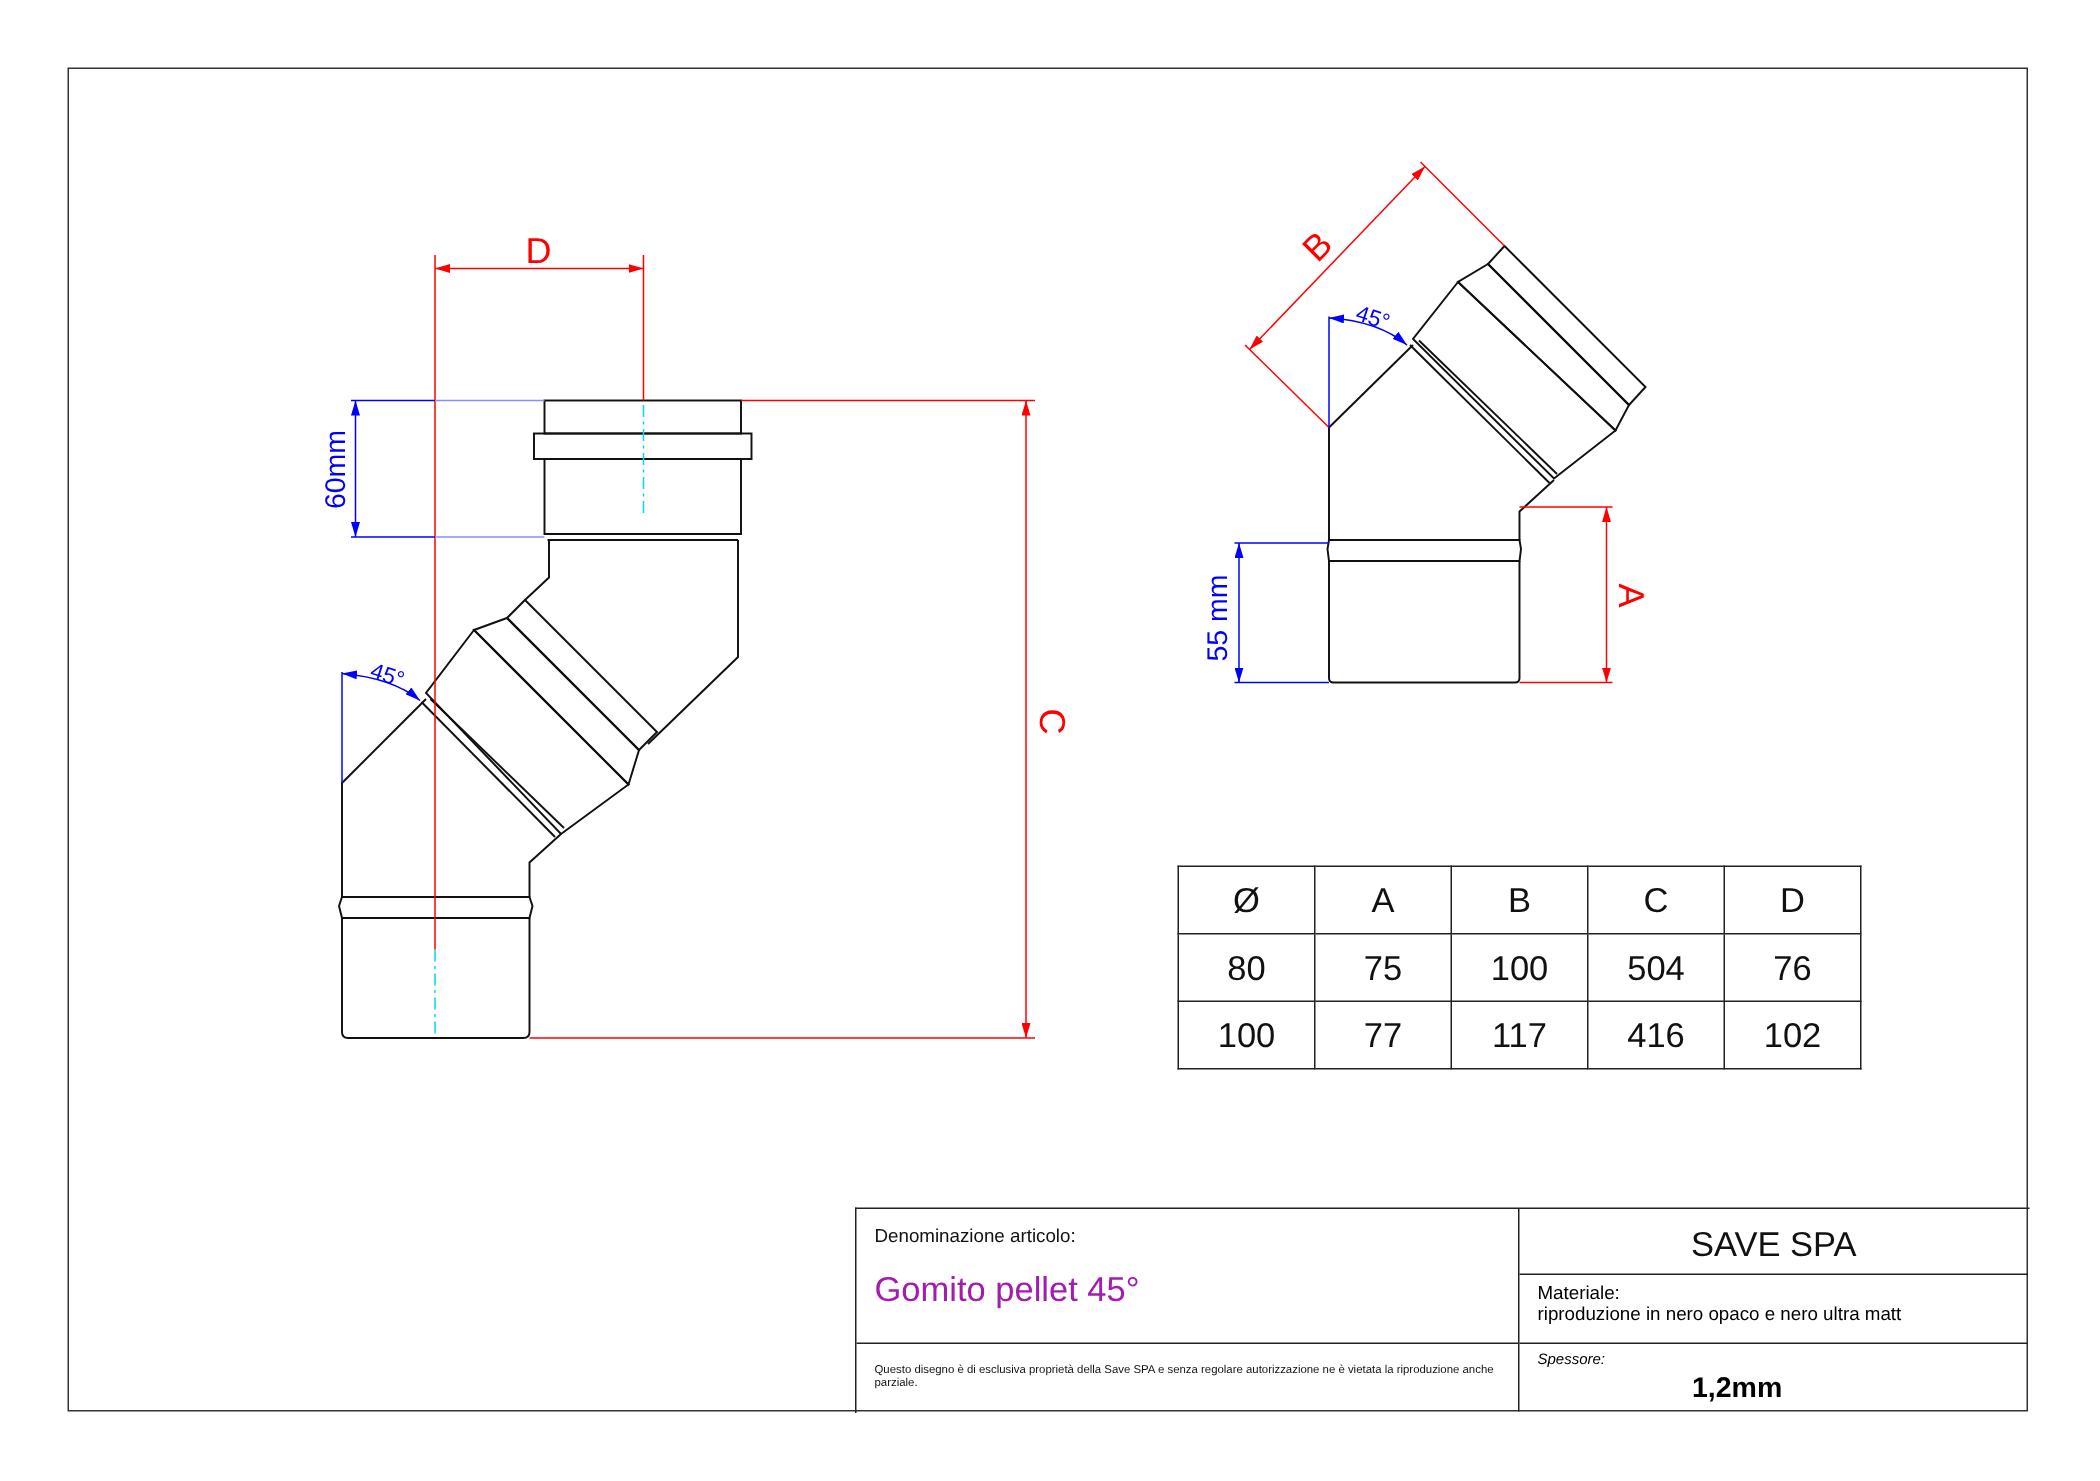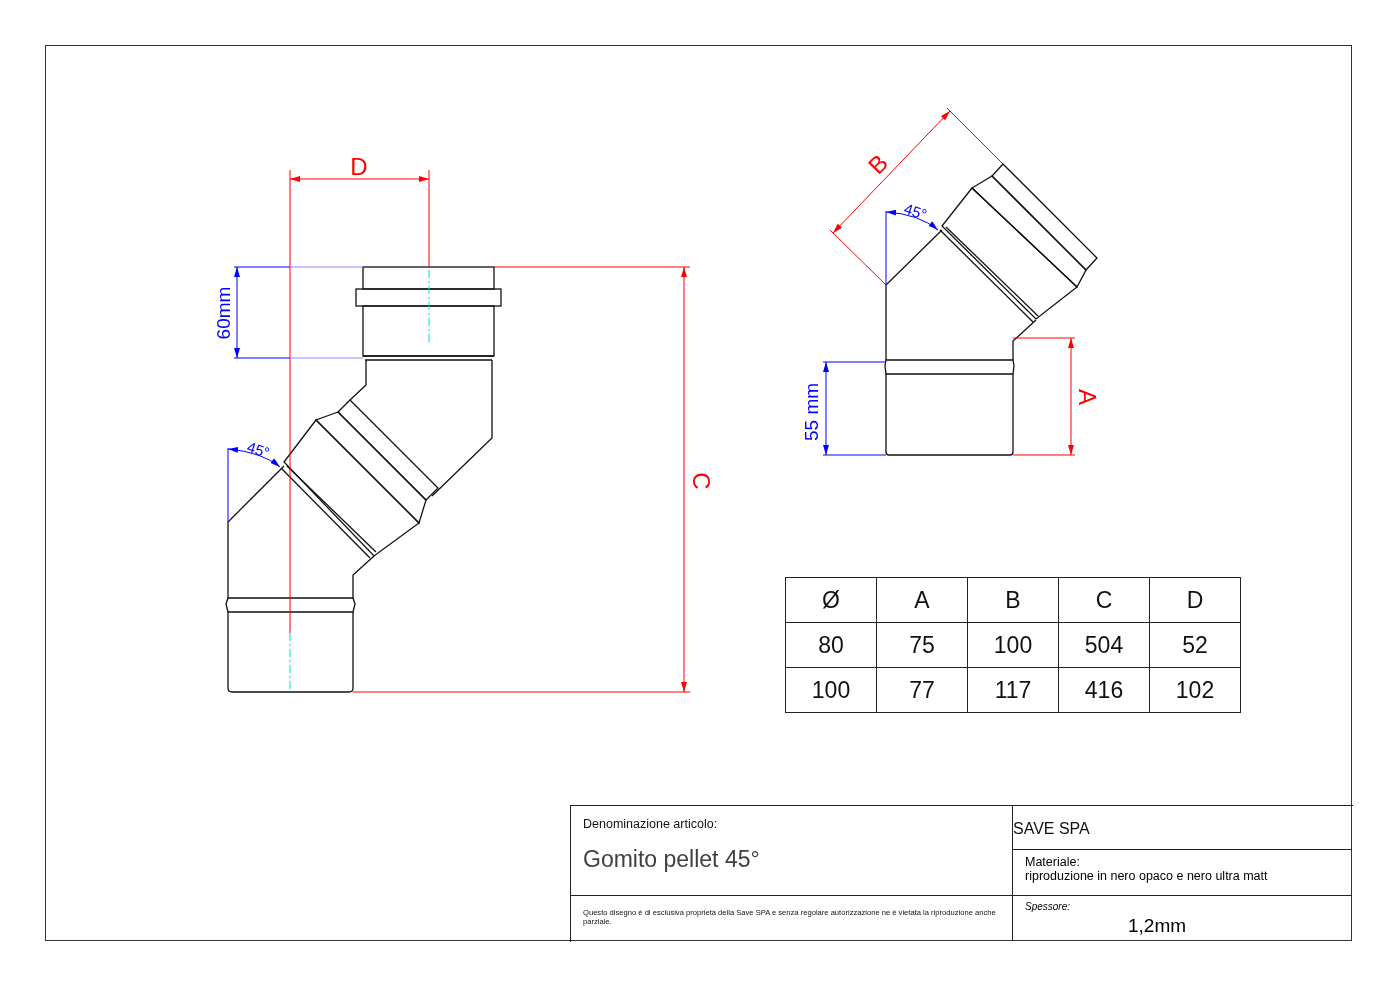--- a/index.html
+++ b/index.html
@@ -3,30 +3,30 @@
 <meta charset="utf-8">
 <style>
   html, body { margin:0; padding:0; background:#ffffff; }
   body { width:1400px; height:987px; position:relative; overflow:hidden; font-family:"Liberation Sans", sans-serif; }
   #sheet { position:absolute; left:0; top:0; }
   .frame { position:absolute; left:45px; top:45px; width:1307px; height:896px; border:1.5px solid #333; box-sizing:border-box; }
   .tb { position:absolute; left:570px; top:805px; width:783px; height:137px; border-top:1.5px solid #222; border-left:1.5px solid #222; box-sizing:border-box; }
   .tb-left { position:absolute; left:0; top:0; width:442px; height:135px; border-right:1.5px solid #222; box-sizing:border-box; }
   .tb-left .row1 { position:absolute; left:0; top:0; width:100%; height:90px; border-bottom:1.5px solid #222; box-sizing:border-box; }
   .lbl-small { position:absolute; left:12px; top:11px; font-size:12.5px; color:#111; }
-  .title { position:absolute; left:12px; top:40px; font-size:23px; color:#404040; }
+  .title { position:absolute; left:12px; top:40px; font-size:23px; color:#a21caf; }
   .disclaimer { position:absolute; left:12px; top:102px; font-size:7.6px; color:#111; line-height:9px; width:420px; }
   .tb-right { position:absolute; left:442px; top:0; width:339px; height:135px; }
-  .company { position:absolute; left:0; top:0; width:100%; height:44px; border-bottom:1.5px solid #222; box-sizing:border-box; text-align:left; font-size:16px; line-height:46px; color:#111; }
+  .company { position:absolute; left:0; top:0; width:100%; height:44px; border-bottom:1.5px solid #222; box-sizing:border-box; text-align:center; font-size:23px; line-height:46px; color:#111; }
   .mat { position:absolute; left:0; top:44px; width:100%; height:46px; border-bottom:1.5px solid #222; box-sizing:border-box; }
   .mat .k { position:absolute; left:12px; top:5px; font-size:12.5px; }
   .mat .v { position:absolute; left:12px; top:19px; font-size:12.5px; }
   .sp { position:absolute; left:0; top:90px; width:100%; height:45px; }
   .sp .k { position:absolute; left:12px; top:5px; font-size:10px;font-style:italic; }
-  .sp .v { position:absolute; left:115px; top:19px; font-size:19px; }
+  .sp .v { position:absolute; left:115px; top:19px; font-size:19px;font-weight:bold; }
   table.dims { position:absolute; left:785px; top:577px; border-collapse:collapse; }
   table.dims td { border:1.5px solid #222; width:90px; height:44px; text-align:center; font-size:23px; color:#111; padding:0; }
 </style>
 </head>
 <body>
 
 <div class="frame"></div>
 
 <svg id="sheet" width="1400" height="987" viewBox="0 0 1400 987">
   <defs>
@@ -146,21 +146,21 @@
     <td>A</td>
     <td>B</td>
     <td>C</td>
     <td>D</td>
   </tr>
   <tr>
     <td>80</td>
     <td>75</td>
     <td>100</td>
     <td>504</td>
-    <td>52</td>
+    <td>76</td>
   </tr>
   <tr>
     <td>100</td>
     <td>77</td>
     <td>117</td>
     <td>416</td>
     <td>102</td>
   </tr>
 </tbody>
   </table>

